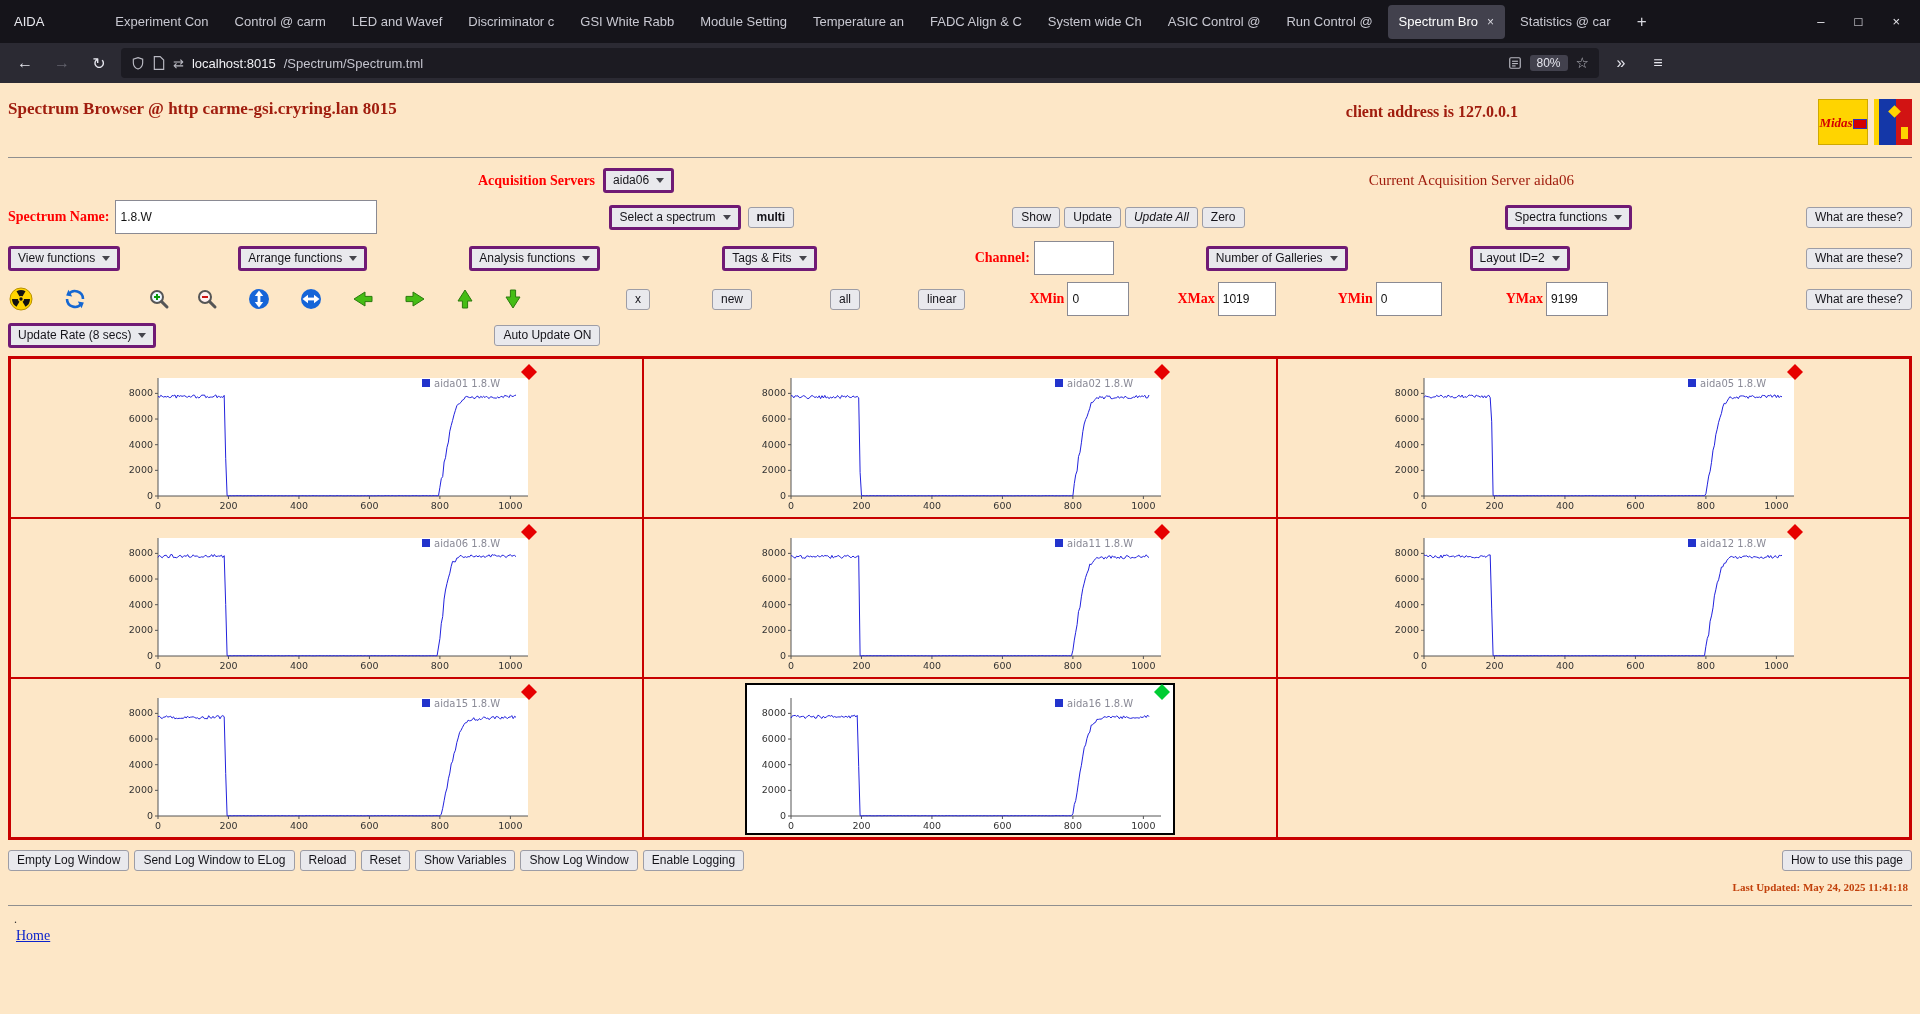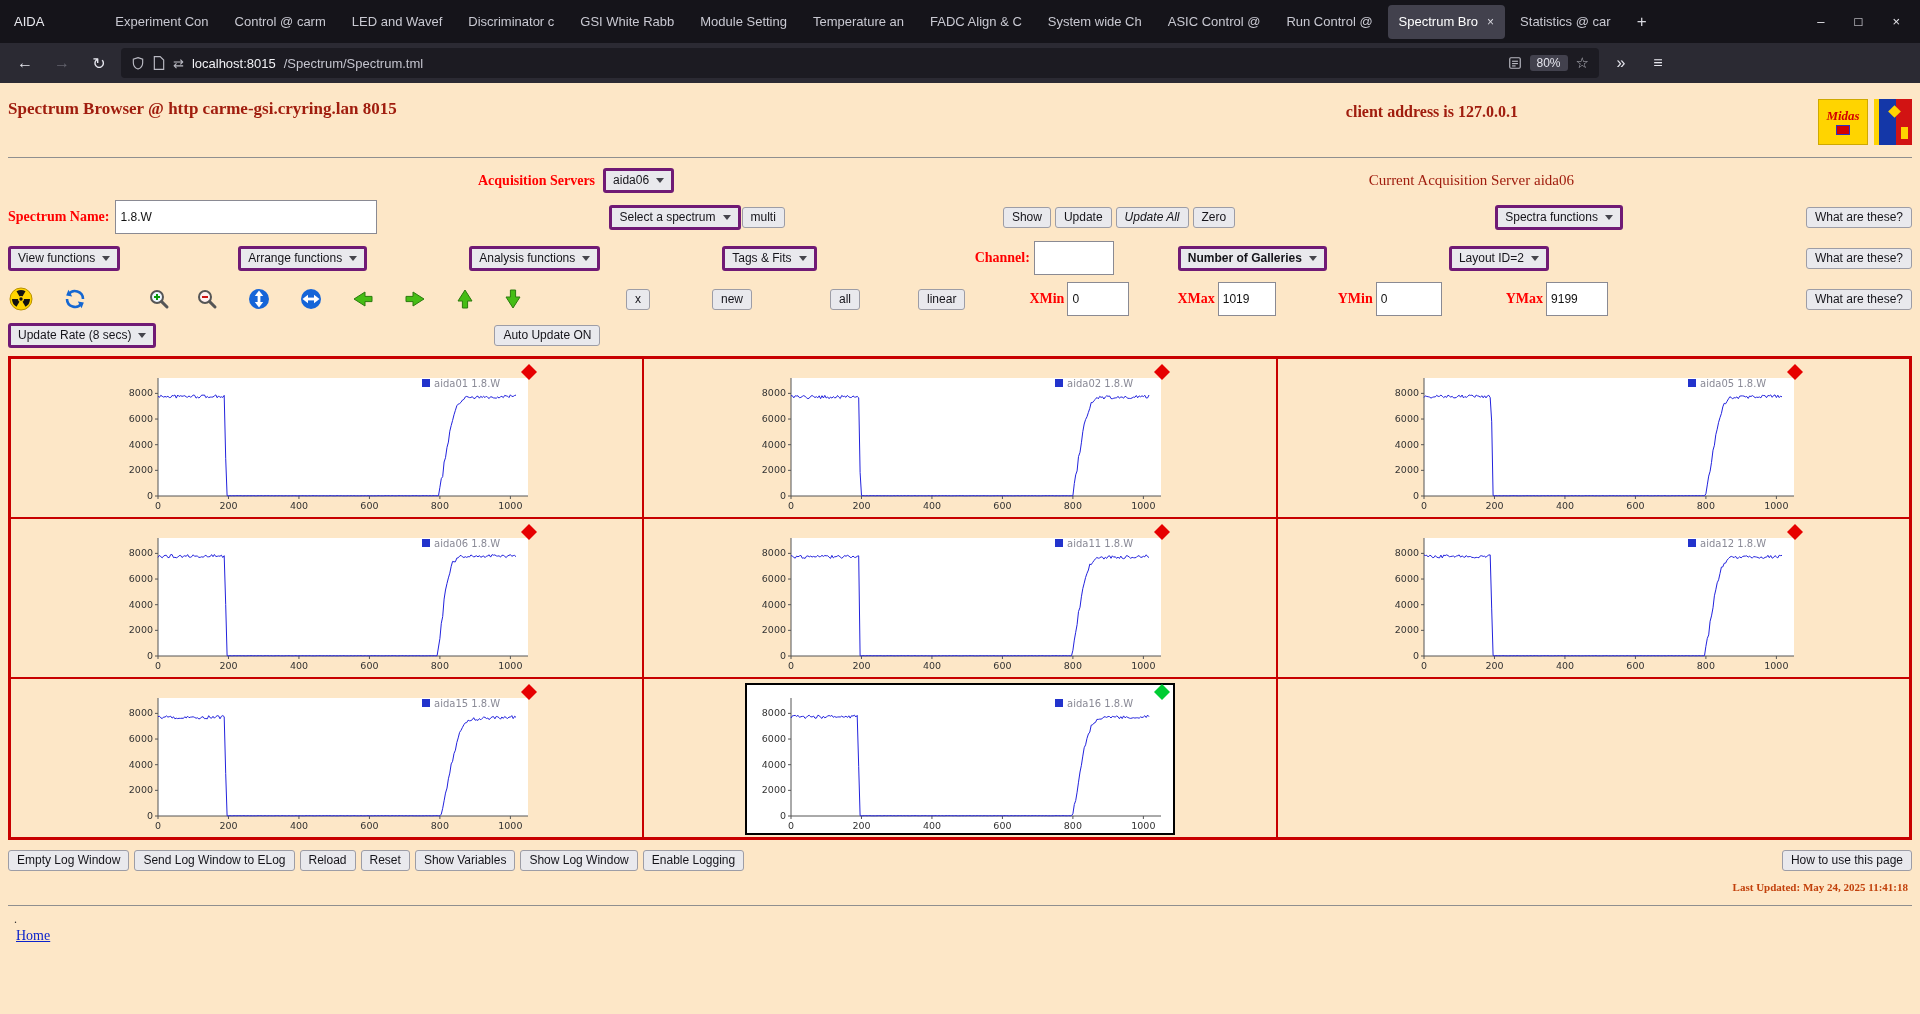--- a/index.html
+++ b/index.html
@@ -32,21 +32,21 @@
   .zoom-pill{background:#42414d;border-radius:3px;padding:1px 7px;font-size:12px;color:#e6e6ee;}
   .chrome-ic{color:#b9b9c2;display:flex;align-items:center;}
 
   
   .content{padding:16px 8px 0 8px;}
   .header-row{display:flex;align-items:flex-start;}
   .page-title{color:#a01d0e;font-weight:bold;font-size:17px;}
   .client-addr{color:#a01d0e;font-weight:bold;font-size:16px;margin-left:auto;margin-right:300px;margin-top:4px;}
   .logos{display:flex;gap:6px;}
   .logo-midas{width:50px;height:46px;background:#ffd400;border:1px solid #cfa900;
-    display:flex;flex-direction:column;align-items:center;justify-content:center;}
+    display:flex;flex-direction:row;align-items:center;justify-content:center;}
   .logo-midas .mtxt{color:#d40000;font-weight:bold;font-style:italic;font-size:13px;line-height:13px;}
   .logo-midas .mbar{width:14px;height:10px;background:#d40000;border:1px solid #3030c0;margin-top:3px;}
   .logo-fac{width:38px;height:46px;background:linear-gradient(90deg,#ffd400 0 12%,#1437a8 12% 58%,#d21313 58% 100%);
     position:relative;}
   .logo-fac:after{content:"";position:absolute;left:16px;top:8px;width:9px;height:9px;
     background:#ffd400;transform:rotate(45deg);}
   .logo-fac:before{content:"";position:absolute;right:4px;bottom:6px;width:7px;height:12px;background:#ffd400;}
   hr.rule{border:none;border-top:1px solid #8f8f8f;margin:12px 0 10px 0;}
 
   .rlab{color:#ff0000;font-weight:bold;font-size:14px;white-space:nowrap;}
@@ -198,21 +198,21 @@
   </div>
 
   
   <div class="row">
     <span class="rlab">Spectrum Name:</span>
     <input class="tin" style="width: 262px; margin-left: 6px;" value="1.8.W">
     <span class="sel" style="margin-left:232px;">
       <span>Select a spectrum</span>
         <span class="caret"></span>
     </span>
-    <button class="btn" style="margin-left:1px;">multi</button>
+    <button class="btn" style="margin-left:7px;font-weight:bold;">multi</button>
     <button class="btn" style="margin-left:218px;">Show</button>
     <button class="btn" style="margin-left:4px;">Update</button>
     <button class="btn" style="margin-left:4px;font-style:italic;">Update All</button>
     <button class="btn" style="margin-left:4px;">Zero</button>
     <span class="sel" style="margin-left:260px;">
       <span>Spectra functions</span>
         <span class="caret"></span>
     </span>
     <button class="btn" style="margin-left:auto;">What are these?</button>
   </div>
@@ -230,21 +230,21 @@
     <span class="sel" style="margin-left:102px;">
       <span>Analysis functions</span>
         <span class="caret"></span>
     </span>
     <span class="sel" style="margin-left:122px;">
       <span>Tags &amp; Fits</span>
         <span class="caret"></span>
     </span>
     <span class="rlab" style="margin-left:158px;">Channel:</span>
     <input class="tin" style="width: 80px; margin-left: 4px;" value="">
-    <span class="sel" style="margin-left:64px;font-weight:bold;">
+    <span class="sel" style="margin-left:92px;">
       <span>Number of Galleries</span>
         <span class="caret"></span>
     </span>
     <span class="sel" style="margin-left:122px;">
       <span>Layout ID=2</span>
         <span class="caret"></span>
     </span>
     <button class="btn" style="margin-left:auto;">What are these?</button>
   </div>
 

